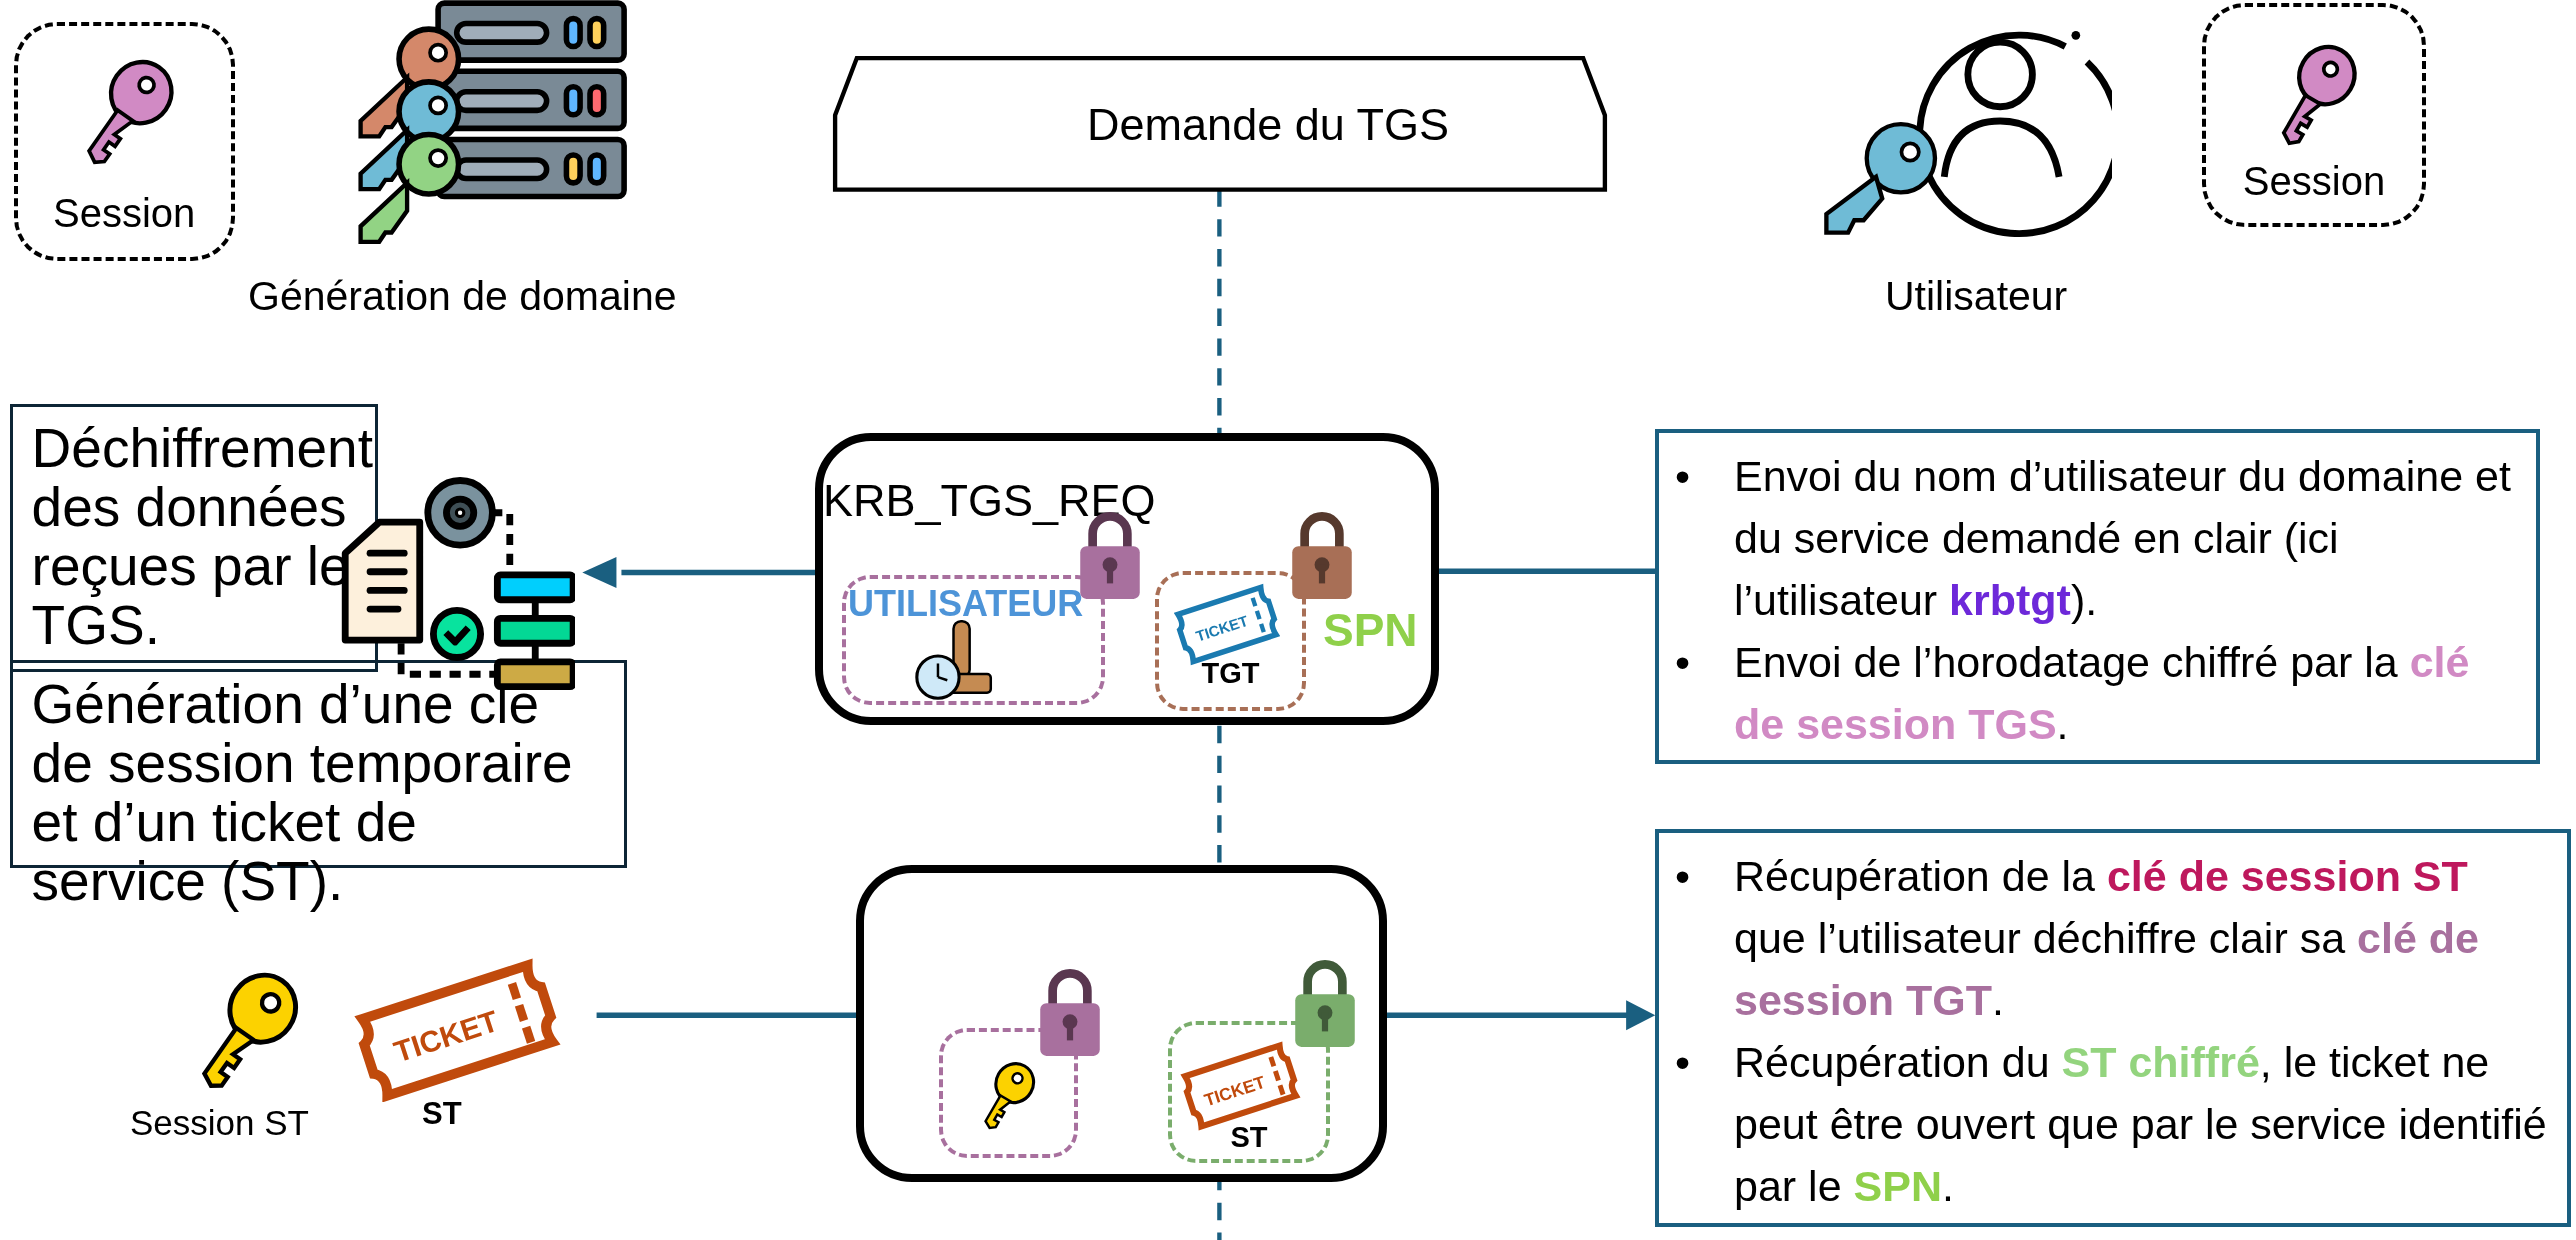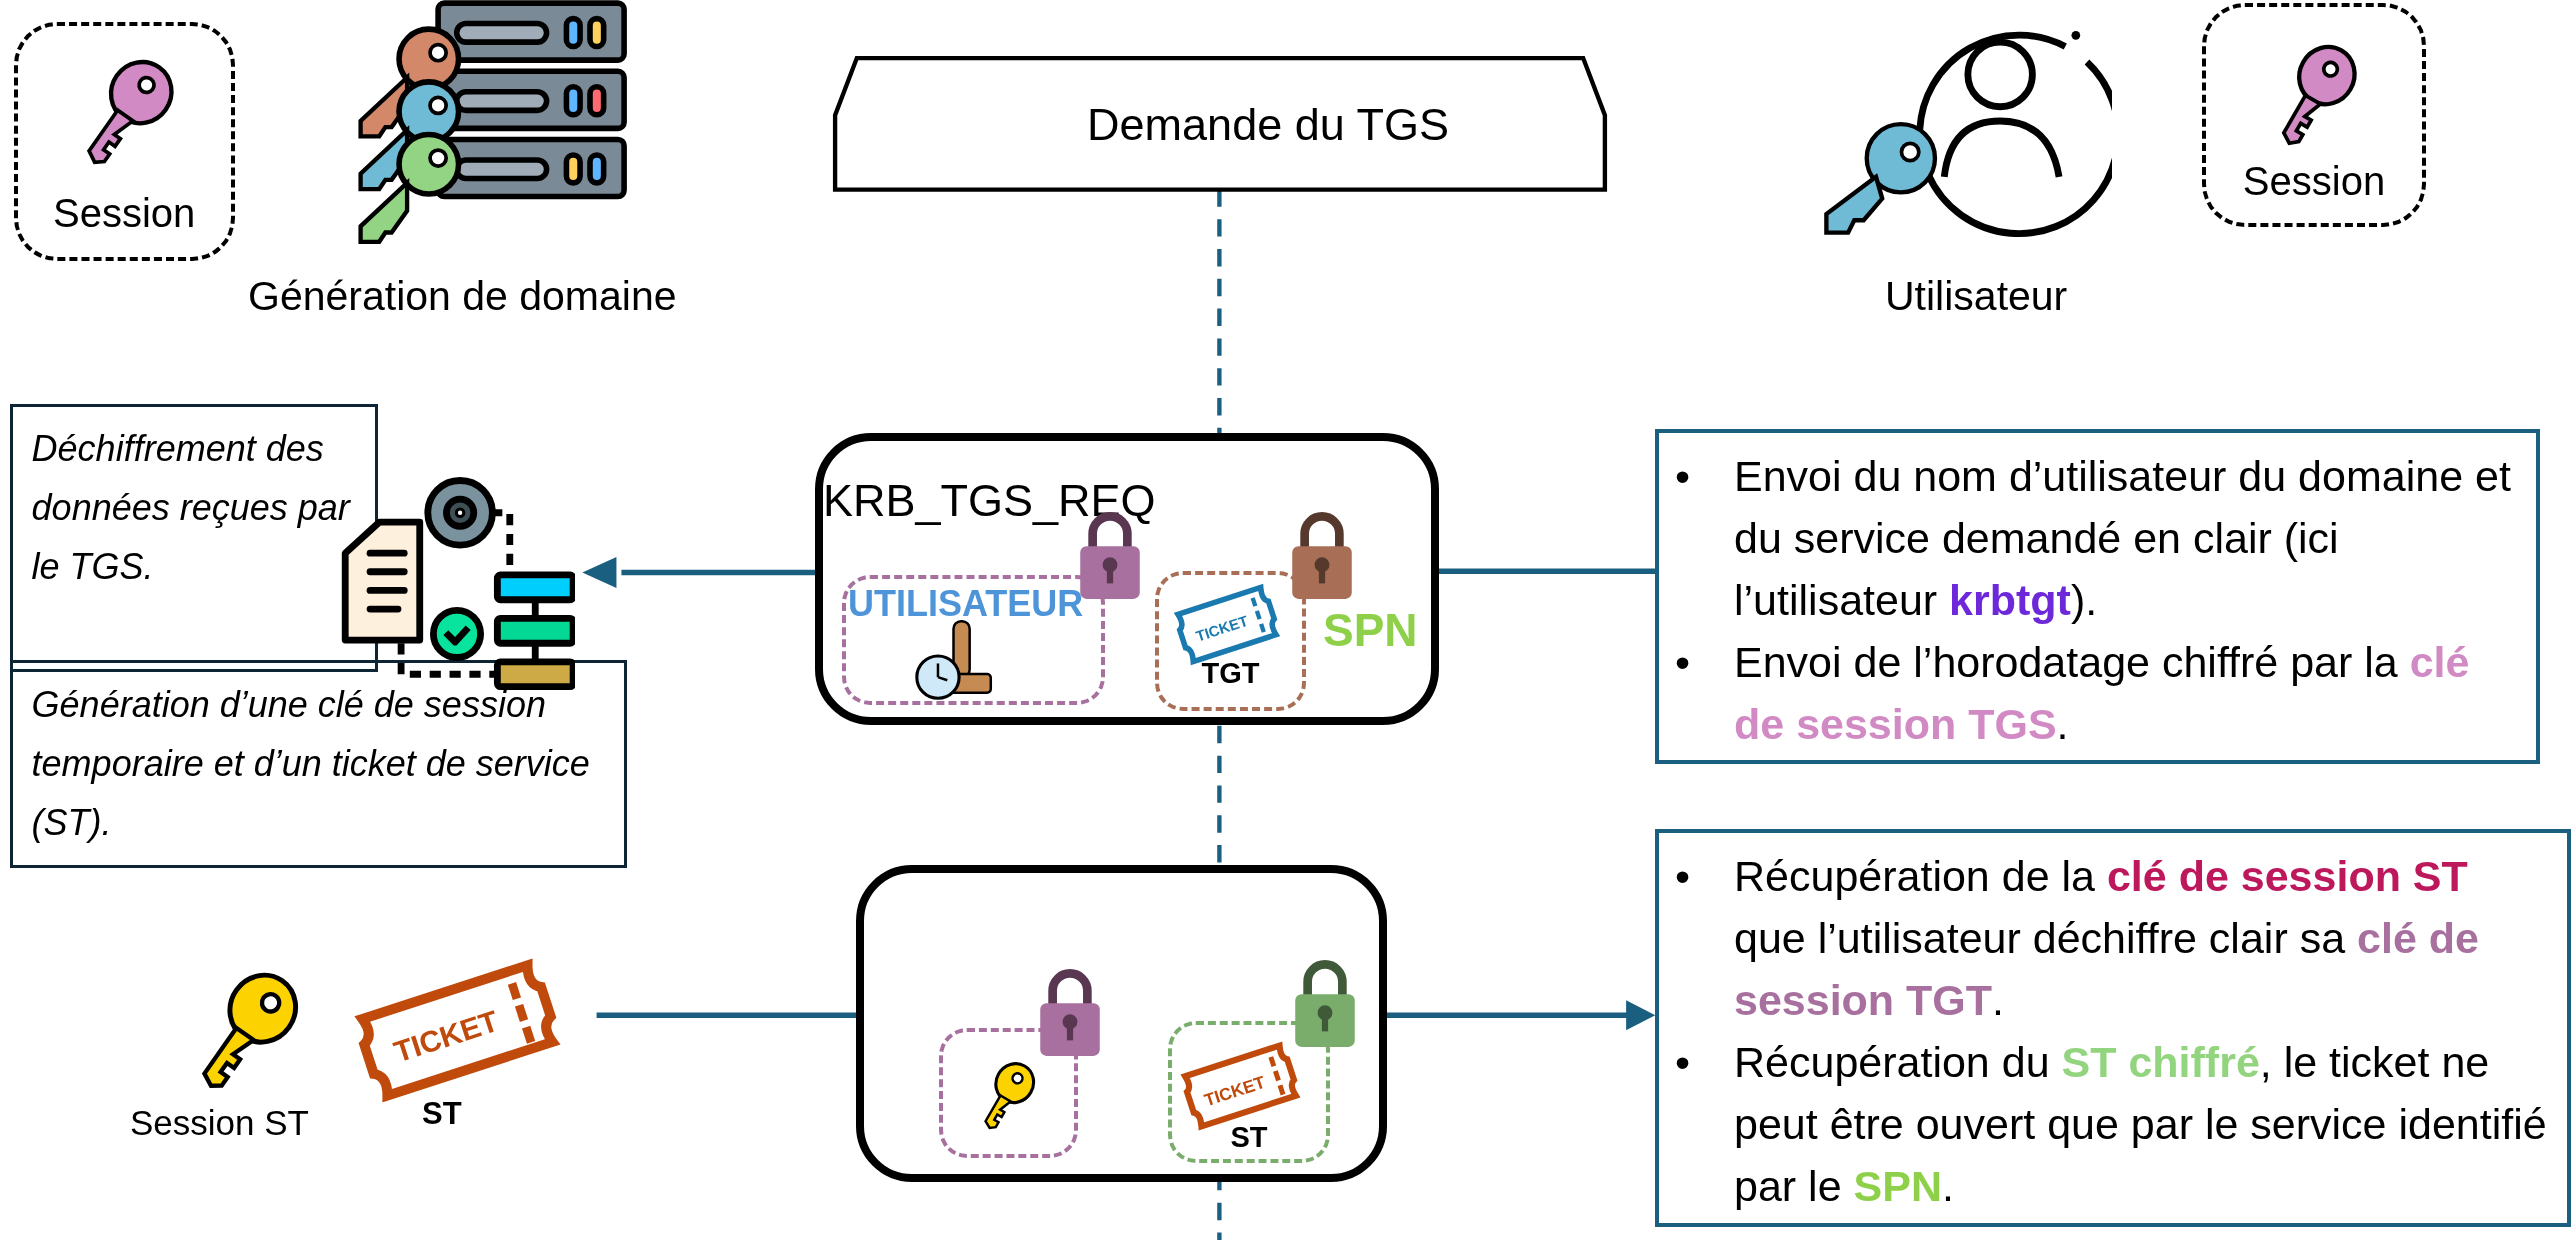--- a/index.html
+++ b/index.html
@@ -4,21 +4,21 @@
 <style>
   html, body { margin: 0; padding: 0; background: #ffffff; }
   body { width: 2576px; height: 1240px; position: relative; overflow: hidden;
          font-family: "Liberation Sans", sans-serif; color: #000; }
   .abs { position: absolute; }
   svg.layer { position: absolute; left: 0; top: 0; }
   .lbl { font-size: 41px; white-space: nowrap; }
   .session-box { border: 4.3px dashed #000; border-radius: 43px; box-sizing: border-box; }
   .session-text { font-size: 40px; text-align: center; width: 100%; position: absolute; }
   .note-box { border: 3.7px solid #0d2535; box-sizing: border-box; background: transparent;
-              font-size: 36px; line-height: 59px; padding: 12.4px 18.6px; font-style: italic; }
+              font-size: 55px; line-height: 59px; padding: 12.4px 18.6px; }
   .info-box { border: 4.3px solid #1a5f80; box-sizing: border-box; background: #fff;
               font-size: 43px; line-height: 62px; padding: 12.4px 18.6px 12.4px 75px; }
   .info-box .bullet { position: absolute; left: 18.6px; }
   .info-item { position: relative; }
   .hl { font-weight: bold; }
   .msg-box { border: 8.7px solid #000; border-radius: 56px; box-sizing: border-box; background: #fff; }
   .msg-title { font-size: 45px; width: 100%; position: absolute; }
   .inner-dash { position: absolute; border: 4.3px dashed; border-radius: 28px; box-sizing: border-box; }
   .small-bold { font-weight: bold; font-size: 29px; position: absolute; text-align: center; }
 </style>

